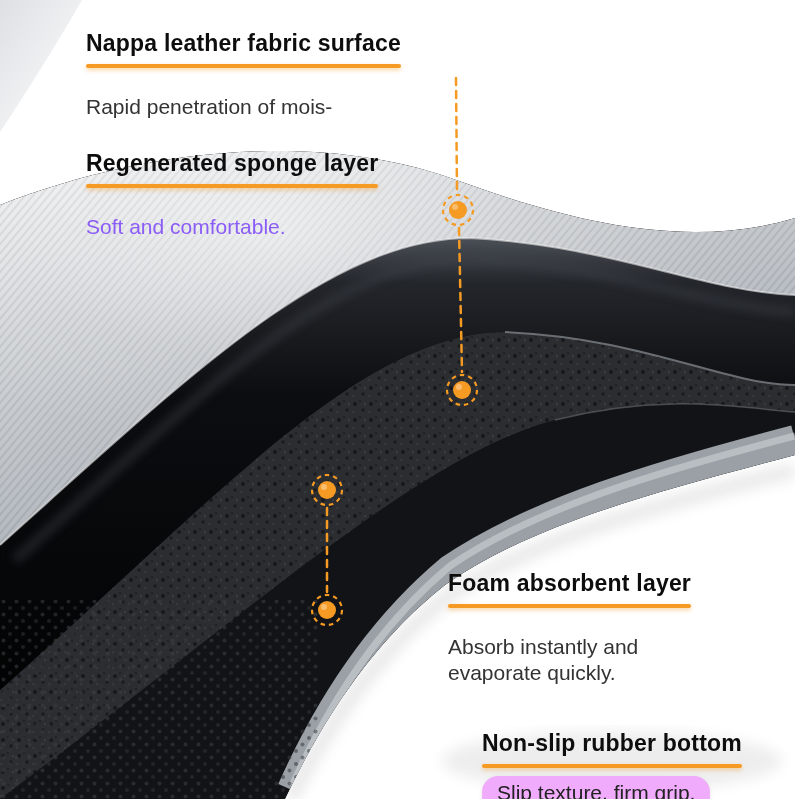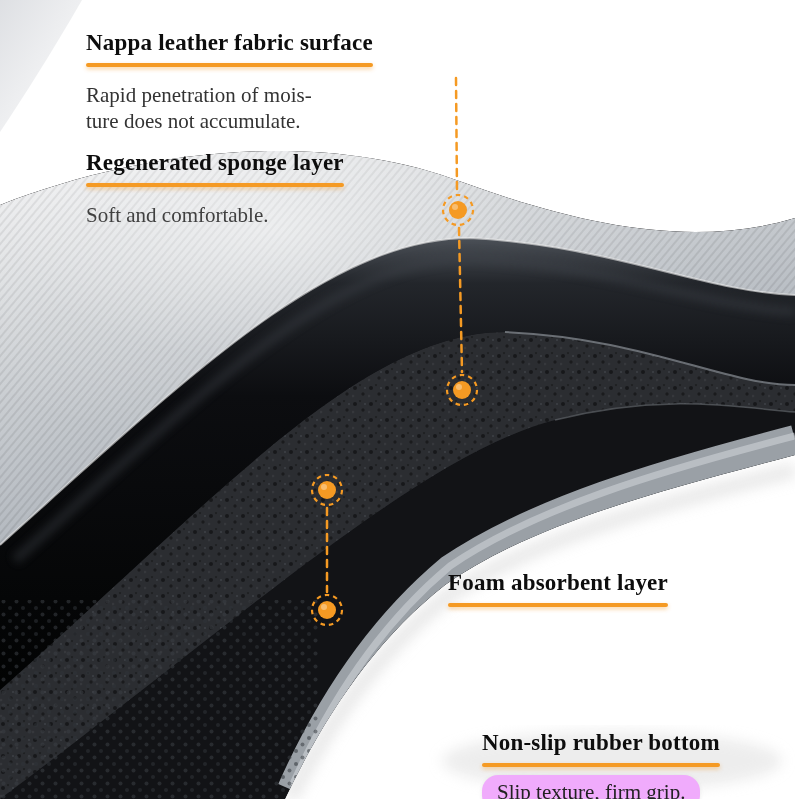--- a/index.html
+++ b/index.html
@@ -1,41 +1,41 @@
 <!DOCTYPE html>
 <html style="--accent: #F59A23;"><head>
 <meta charset="utf-8">
 <style>
   html,body{margin:0;padding:0;background:#ffffff;}
   .stage{
     position:relative;
     width:795px;height:799px;
     overflow:hidden;
     background:#ffffff;
-    font-family:Liberation Serif, serif;
+    font-family:Liberation Sans, sans-serif;
   }
   .stage svg{position:absolute;left:0;top:0;display:block;}
   .anno{position:absolute;width:fit-content;}
   .anno-title{
     font-size:23px;font-weight:bold;color:#0d0d0d;
     letter-spacing:.2px;white-space:nowrap;display:block;
   }
   .anno-underline{
     height:4px;width:100%;margin-top:7px;border-radius:2px;
     background:var(--accent,#F59A23);
     box-shadow:0 2px 4px rgba(245,154,35,.45);
   }
-  .anno-desc{margin-top:15px;font-size:21px;color:#333;line-height:1.24;}
+  .anno-desc{margin-top:26px;font-size:21px;color:#333;line-height:1.24;}
   .anno-desc div{white-space:nowrap;}
   .pill{
     display:inline-block;background:#f0abfc;border-radius:16px;
     padding:4px 15px 6px 15px;color:#222;
     box-shadow:0 1px 4px rgba(0,0,0,.08);
   }
-  .light-text{color:#404040;}
+  .light-text{color:#8b5cf6;}
 </style>
 </head>
 <body>
 
 <div class="stage">
 
   <svg width="795" height="799" viewBox="0 0 795 799">
     <defs>
       <clipPath id="matClip">
         <path d="M0,205 C140,150 320,128 462,182 C585,227 695,248 795,218 L795,455 C655,492 530,525 445,585 C375,640 325,715 285,799 L0,799 Z"></path>
@@ -143,35 +143,38 @@
         <circle cx="324" cy="607" r="3" fill="rgba(255,255,255,0.35)"></circle>
       </g>
     </g>
   </svg>
 
   <div class="anno" style="left:86px;top:30px;">
     <div class="anno-title">Nappa leather fabric surface</div>
     <div class="anno-underline"></div>
     <div class="anno-desc">
       <div>Rapid penetration of mois-</div>
-      <div>ture does not accumulate.</div>
     </div>
   </div>
 
   <div class="anno" style="left:86px;top:150px;">
     <div class="anno-title">Regenerated sponge layer</div>
     <div class="anno-underline"></div>
     <div class="anno-desc light-text">
       <div>Soft and comfortable.</div>
     </div>
   </div>
 
   <div class="anno" style="left:448px;top:570px;">
     <div class="anno-title">Foam absorbent layer</div>
     <div class="anno-underline"></div>
+    <div class="anno-desc">
+      <div>Absorb instantly and</div>
+      <div>evaporate quickly.</div>
+    </div>
   </div>
 
   <div class="anno" style="left:482px;top:700px;margin-top:30px;">
     <div class="anno-title">Non-slip rubber bottom</div>
     <div class="anno-underline"></div>
     <div class="anno-desc" style="margin-top:8px;">
       <span class="pill">
         <span>Slip texture, firm grip.</span>
       </span>
     </div>

